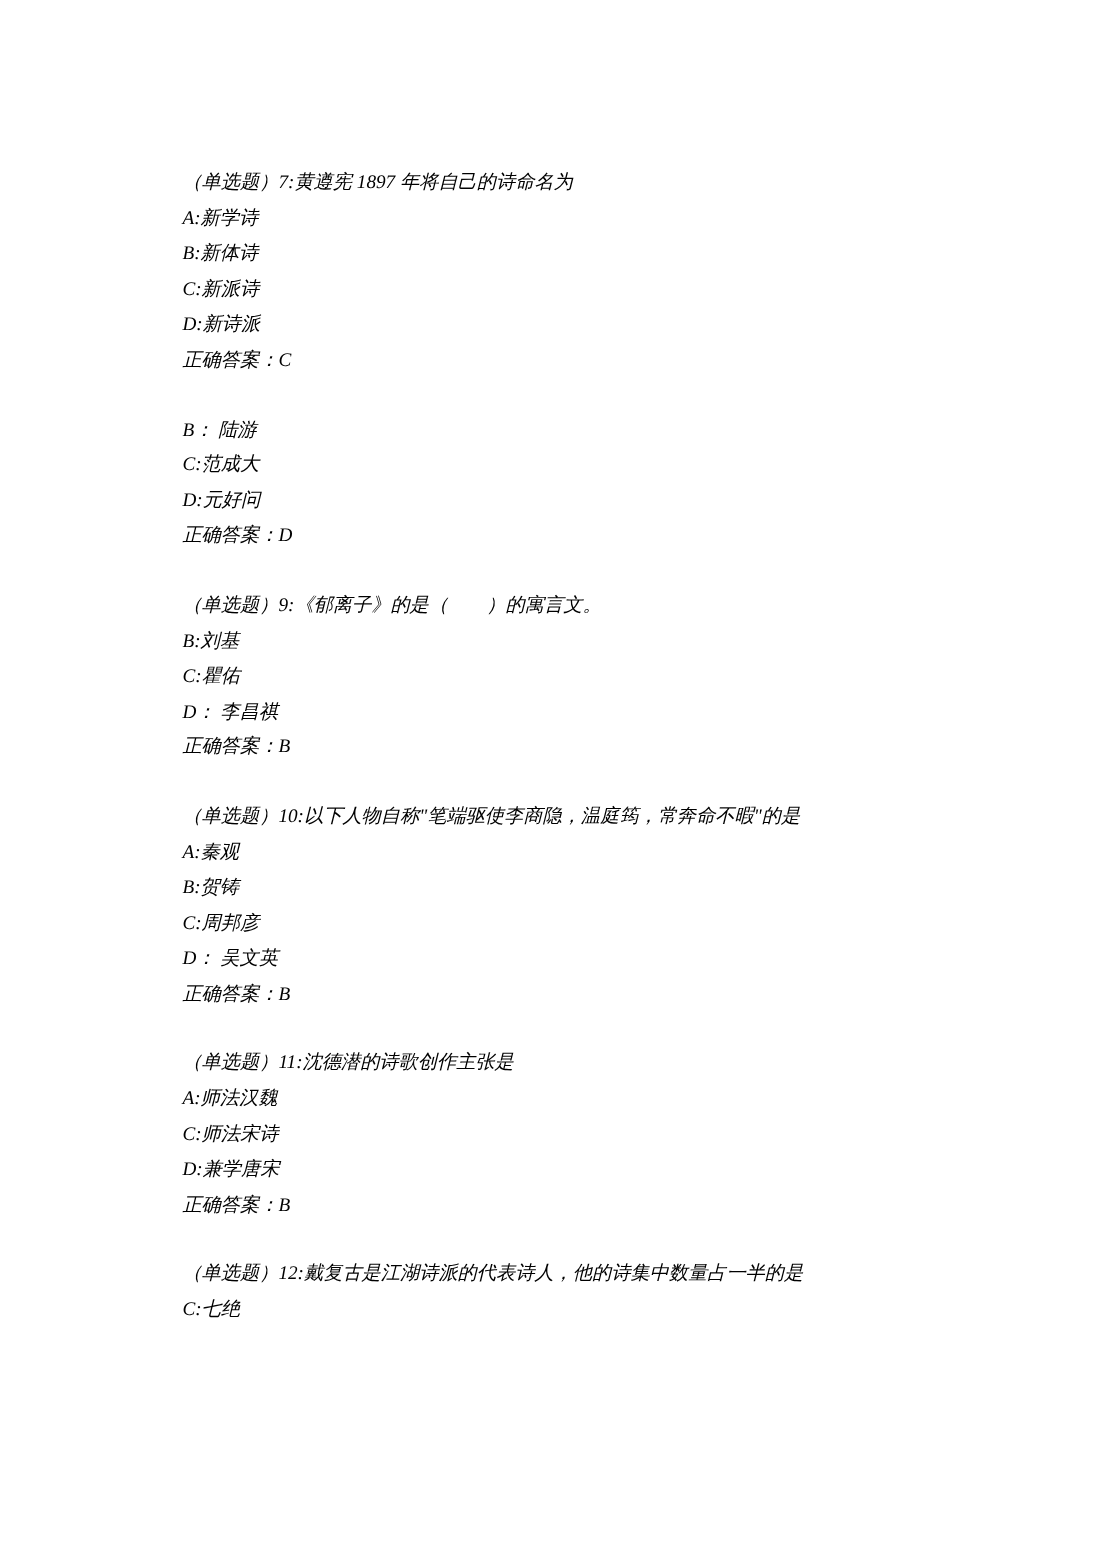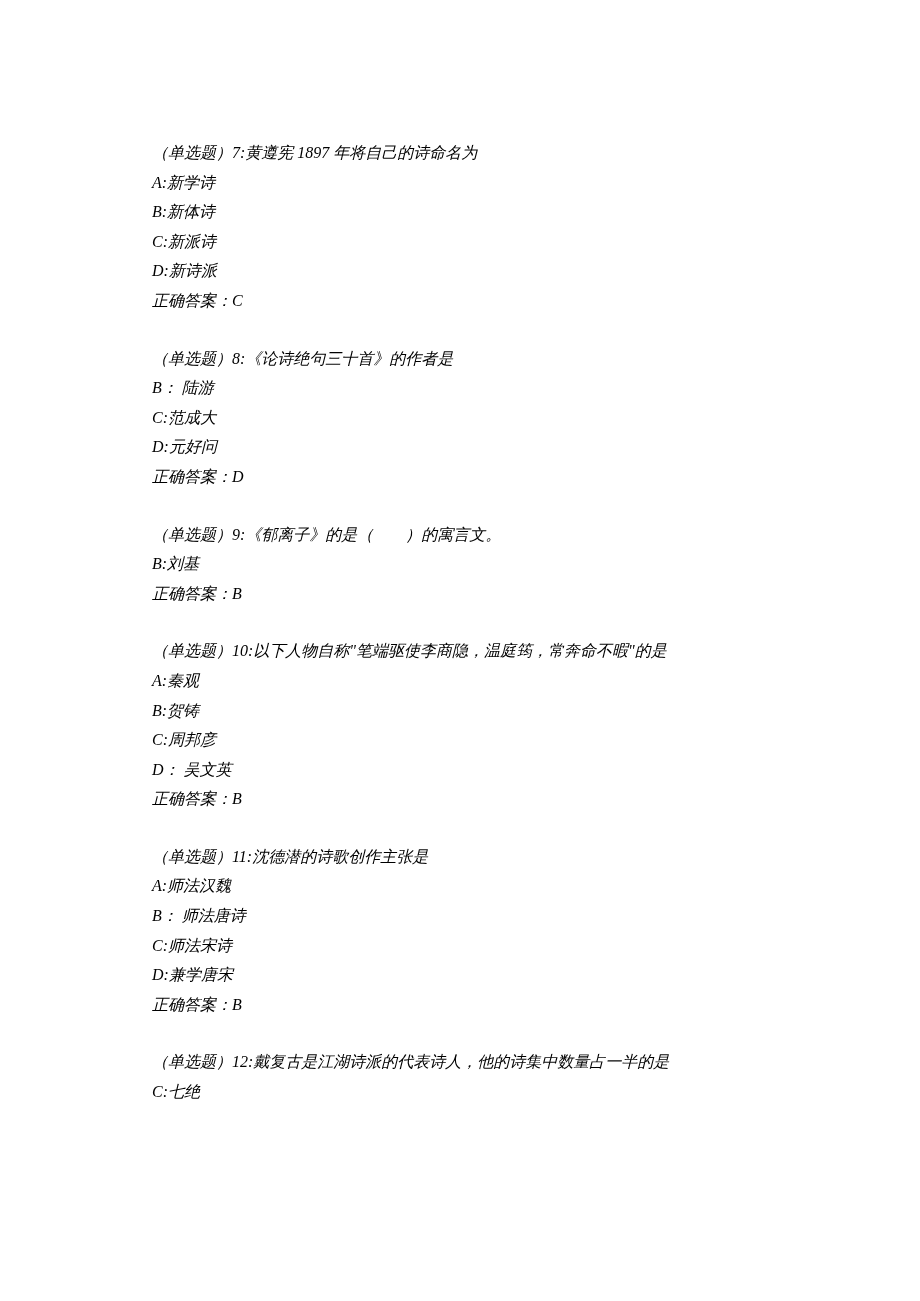--- a/index.html
+++ b/index.html
@@ -33,46 +33,46 @@
   <div class="question-block">
     <div class="q-line"><span>（单选题）7:</span><span>黄遵宪 1897 年将自己的诗命名为</span></div>
     <div class="opt-line"><span>A:</span><span>新学诗</span></div>
     <div class="opt-line"><span>B:</span><span>新体诗</span></div>
     <div class="opt-line"><span>C:</span><span>新派诗</span></div>
     <div class="opt-line"><span>D:</span><span>新诗派</span></div>
     <div class="ans-line"><span>正确答案：</span><span>C</span></div>
   </div>
 
   <div class="question-block">
-    <div class="q-line"><span>（单选题）8:</span><span>《论诗绝句三十首》的作者是</span></div>
     <div class="opt-line"><span>B：</span><span> 陆游</span></div>
     <div class="opt-line"><span>C:</span><span>范成大</span></div>
     <div class="opt-line"><span>D:</span><span>元好问</span></div>
     <div class="ans-line"><span>正确答案：</span><span>D</span></div>
   </div>
 
   <div class="question-block">
     <div class="q-line"><span>（单选题）9:</span><span>《郁离子》的是（　　）的寓言文。</span></div>
     <div class="opt-line"><span>B:</span><span>刘基</span></div>
+    <div class="opt-line"><span>C:</span><span>瞿佑</span></div>
+    <div class="opt-line"><span>D：</span><span> 李昌祺</span></div>
     <div class="ans-line"><span>正确答案：</span><span>B</span></div>
   </div>
 
   <div class="question-block">
     <div class="q-line"><span>（单选题）10:</span><span>以下人物自称"笔端驱使李商隐，温庭筠，常奔命不暇"的是</span></div>
     <div class="opt-line"><span>A:</span><span>秦观</span></div>
     <div class="opt-line"><span>B:</span><span>贺铸</span></div>
     <div class="opt-line"><span>C:</span><span>周邦彦</span></div>
     <div class="opt-line"><span>D：</span><span> 吴文英</span></div>
     <div class="ans-line"><span>正确答案：</span><span>B</span></div>
   </div>
 
   <div class="question-block">
     <div class="q-line"><span>（单选题）11:</span><span>沈德潜的诗歌创作主张是</span></div>
     <div class="opt-line"><span>A:</span><span>师法汉魏</span></div>
-    <div class="opt-line"><span>B：</span><span> 师法唐诗</span></div>
     <div class="opt-line"><span>C:</span><span>师法宋诗</span></div>
     <div class="opt-line"><span>D:</span><span>兼学唐宋</span></div>
     <div class="ans-line"><span>正确答案：</span><span>B</span></div>
   </div>
 
   <div class="question-block">
     <div class="q-line"><span>（单选题）12:</span><span>戴复古是江湖诗派的代表诗人，他的诗集中数量占一半的是</span></div>
     <div class="opt-line"><span>C:</span><span>七绝</span></div>
   </div>
 

